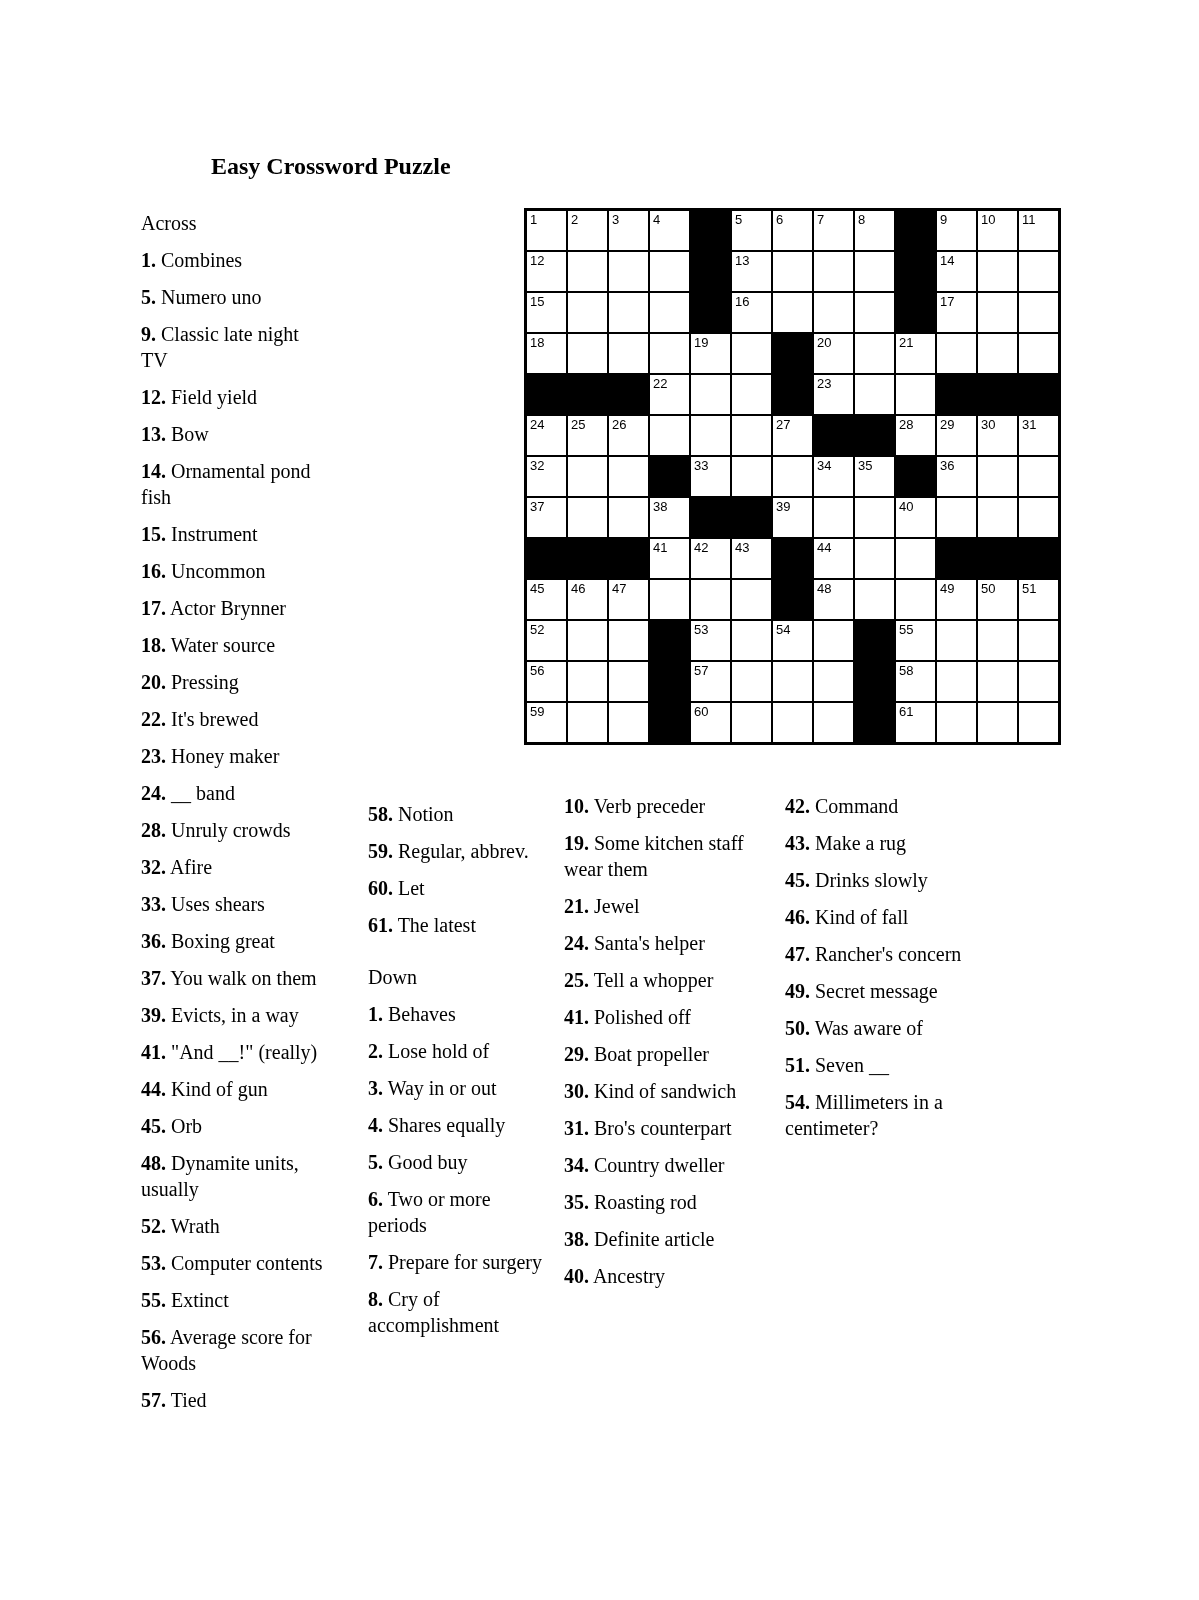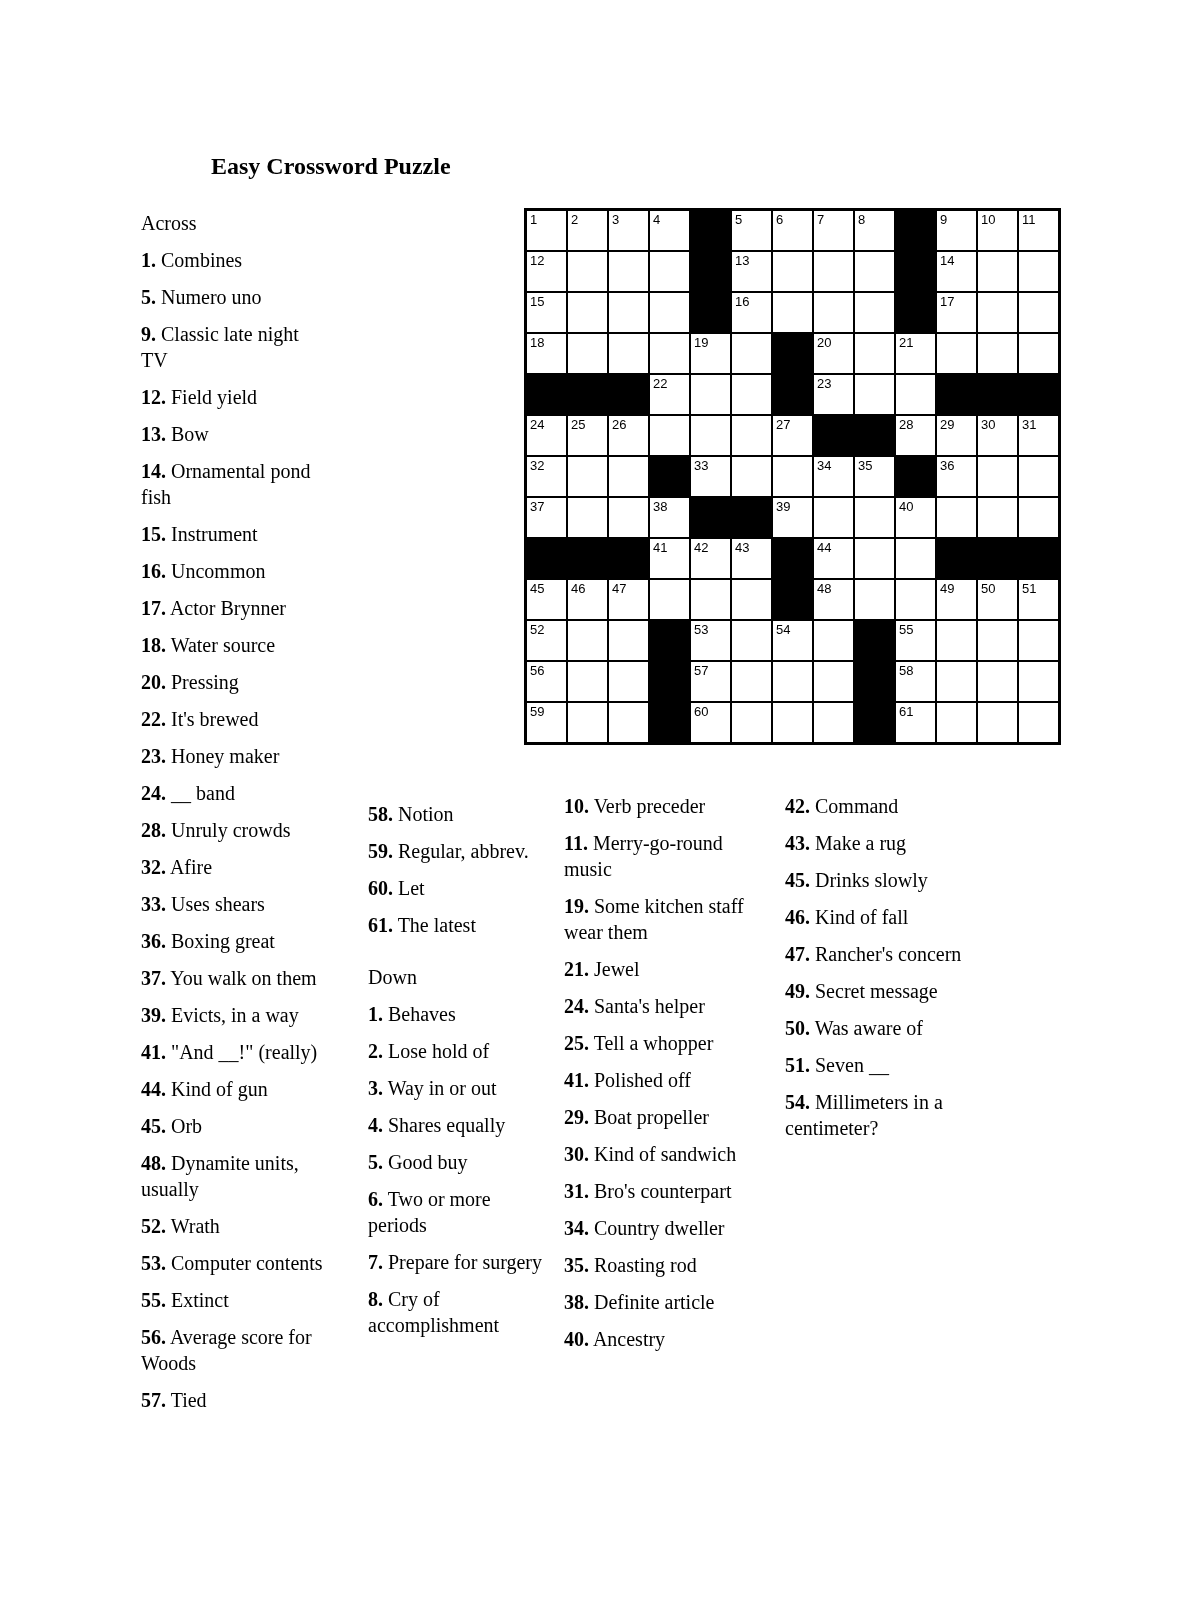--- a/index.html
+++ b/index.html
@@ -385,22 +385,20 @@
       <p class="clue"><b>4.</b> Shares equally</p>
       <p class="clue"><b>5.</b> Good buy</p>
       <p class="clue"><b>6.</b> Two or more
 periods</p>
       <p class="clue"><b>7.</b> Prepare for surgery</p>
       <p class="clue"><b>8.</b> Cry of
 accomplishment</p>
     </div>
   <div class="clue-col col-3">
       <p class="clue"><b>10.</b> Verb preceder</p>
-      <p class="clue"><b>11.</b> Merry-go-round
-music</p>
       <p class="clue"><b>19.</b> Some kitchen staff
 wear them</p>
       <p class="clue"><b>21.</b> Jewel</p>
       <p class="clue"><b>24.</b> Santa's helper</p>
       <p class="clue"><b>25.</b> Tell a whopper</p>
       <p class="clue"><b>41.</b> Polished off</p>
       <p class="clue"><b>29.</b> Boat propeller</p>
       <p class="clue"><b>30.</b> Kind of sandwich</p>
       <p class="clue"><b>31.</b> Bro's counterpart</p>
       <p class="clue"><b>34.</b> Country dweller</p>

